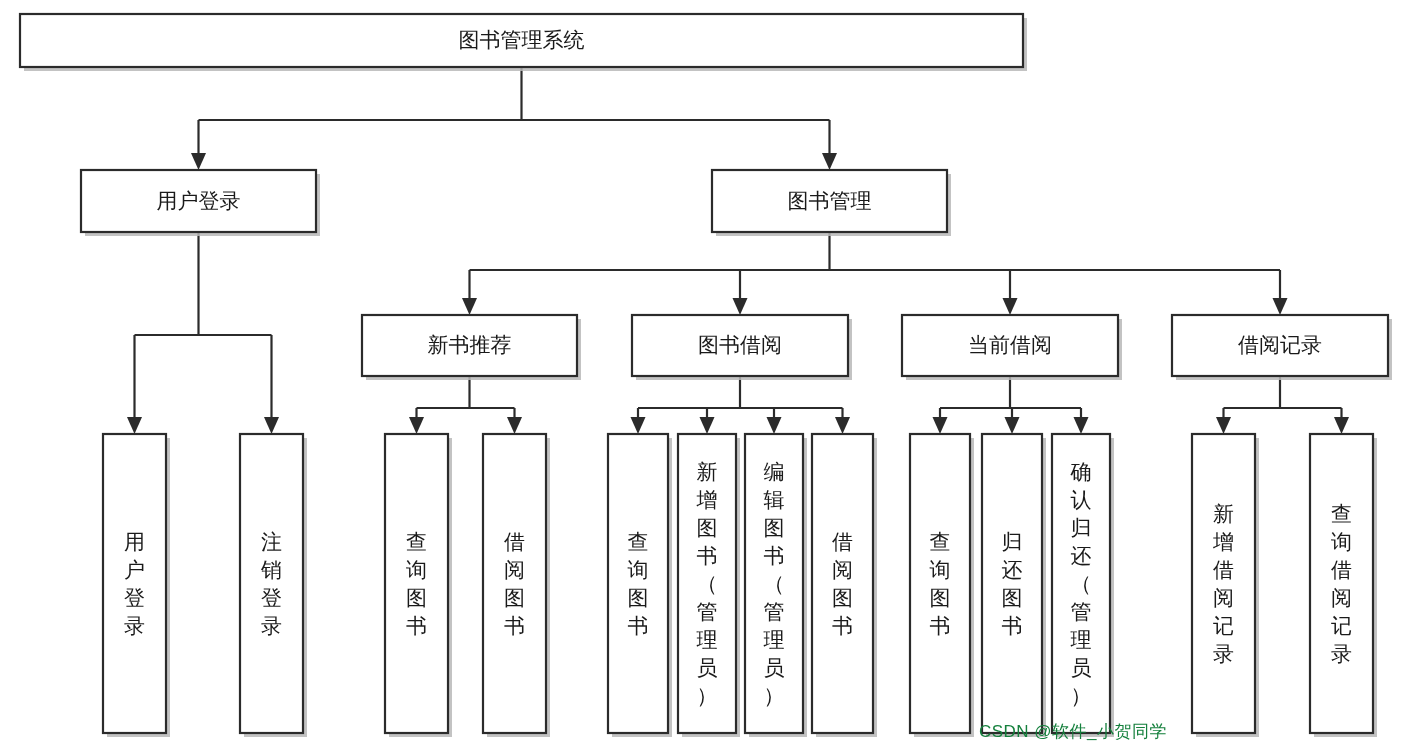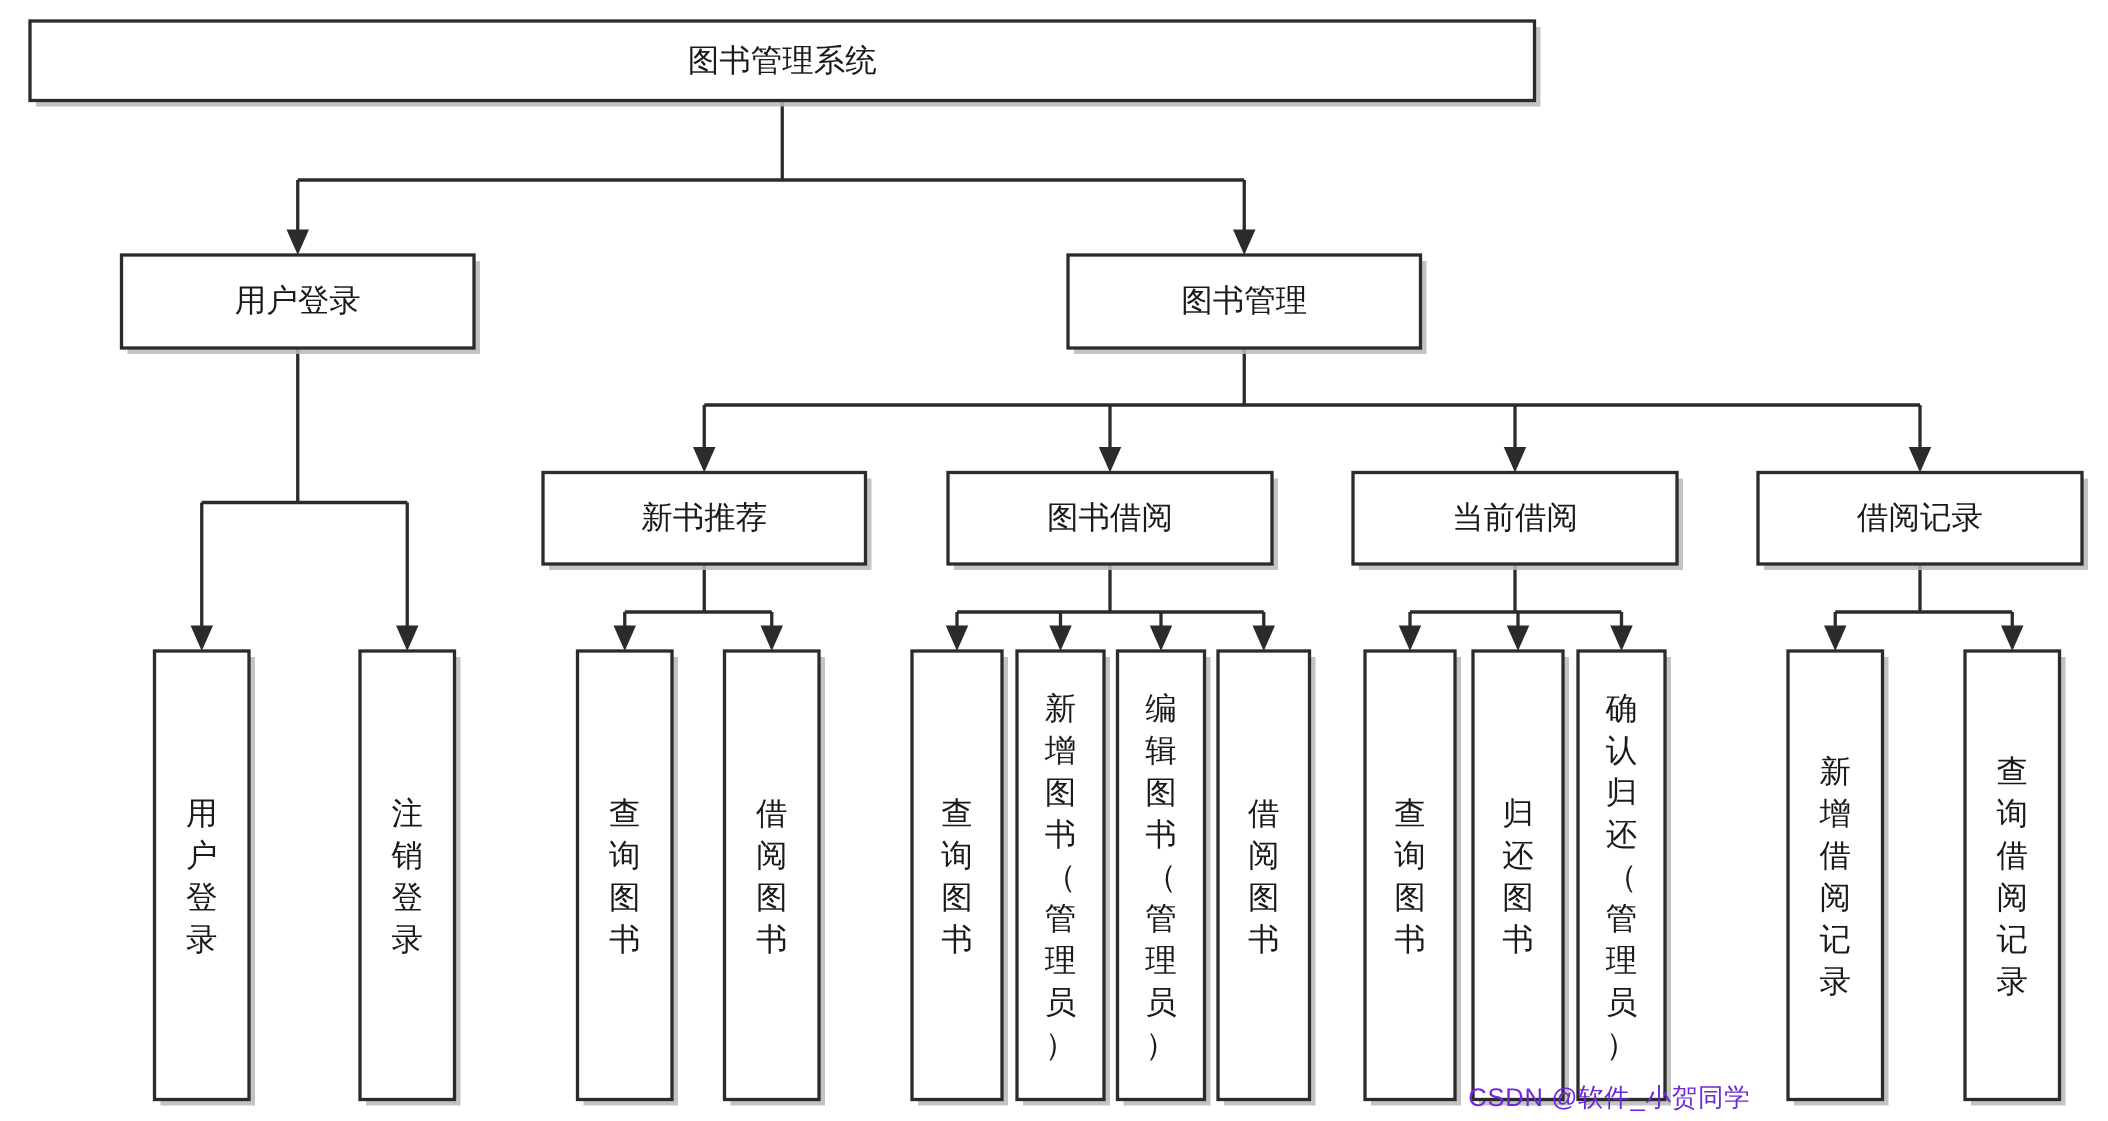--- a/index.html
+++ b/index.html
@@ -56,21 +56,21 @@
     font-size: 21px;
     fill: #1a1a1a;
     text-anchor: middle;
   }
   .watermark {
     position: absolute;
     right: 8px;
     bottom: 4px;
     font-family: "Liberation Sans", "DejaVu Sans", sans-serif;
     font-size: 17px;
-    color: #6d28d9;
+    color: #15803d;
     letter-spacing: 0.5px;
     white-space: nowrap;
     user-select: none;
     margin-left: 28px;
   }
 </style>
 </head>
 <body>
 
 <div id="diagram-root">

